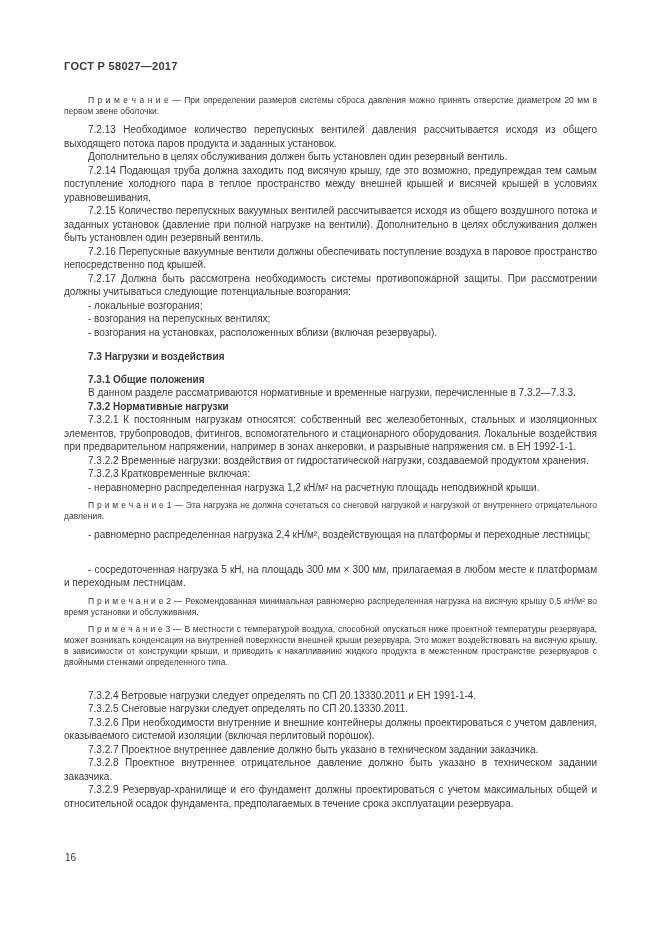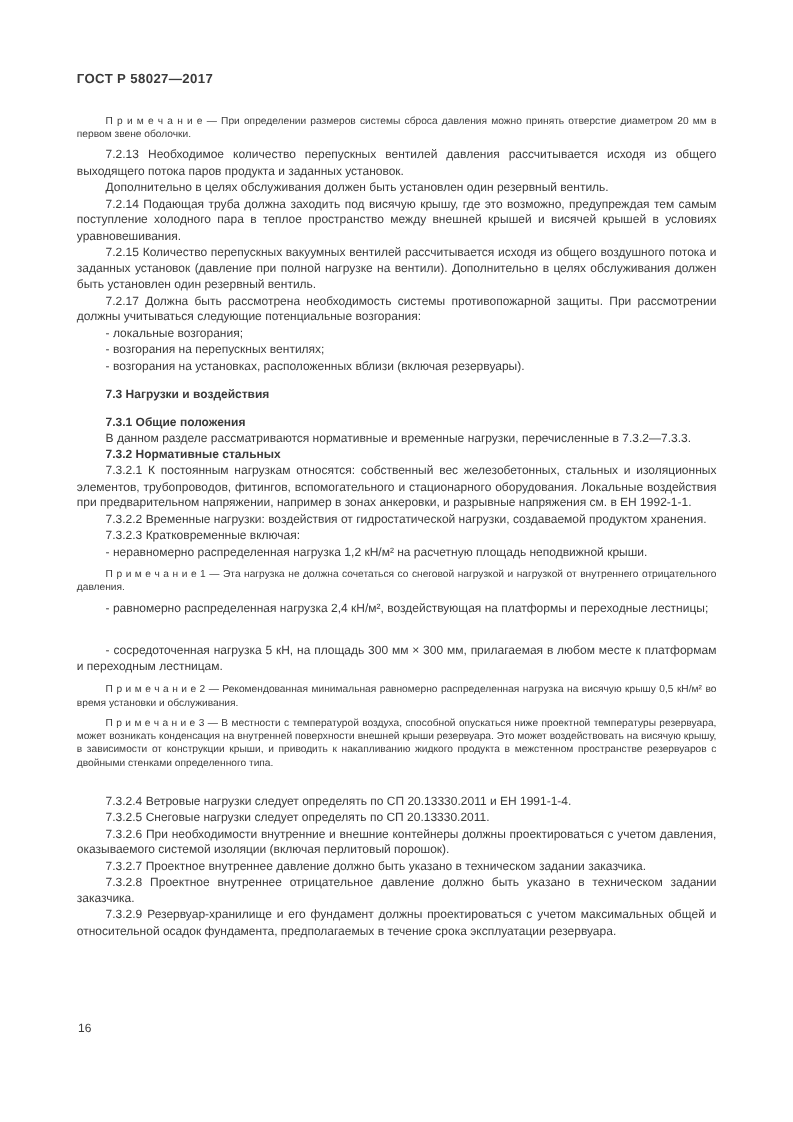--- a/index.html
+++ b/index.html
@@ -58,28 +58,29 @@
 
 <div class="page">
   <div class="content">
     <div class="doc-header">ГОСТ Р 58027—2017</div>
     <div id="doc-body">
         <p class="note">П р и м е ч а н и е — При определении размеров системы сброса давления можно принять отверстие диаметром 20 мм в первом звене оболочки.</p>
         <p class="para">7.2.13 Необходимое количество перепускных вентилей давления рассчитывается исходя из общего выходящего потока паров продукта и заданных установок.</p>
         <p class="para">Дополнительно в целях обслуживания должен быть установлен один резервный вентиль.</p>
         <p class="para">7.2.14 Подающая труба должна заходить под висячую крышу, где это возможно, предупреждая тем самым поступление холодного пара в теплое пространство между внешней крышей и висячей крышей в условиях уравновешивания.</p>
         <p class="para">7.2.15 Количество перепускных вакуумных вентилей рассчитывается исходя из общего воздушного потока и заданных установок (давление при полной нагрузке на вентили). Дополнительно в целях обслуживания должен быть установлен один резервный вентиль.</p>
+        <p class="para">7.2.16 Перепускные вакуумные вентили должны обеспечивать поступление воздуха в паровое пространство непосредственно под крышей.</p>
         <p class="para">7.2.17 Должна быть рассмотрена необходимость системы противопожарной защиты. При рассмотрении должны учитываться следующие потенциальные возгорания:</p>
         <p class="para">- локальные возгорания;</p>
         <p class="para">- возгорания на перепускных вентилях;</p>
         <p class="para">- возгорания на установках, расположенных вблизи (включая резервуары).</p>
         <p class="h1">7.3 Нагрузки и воздействия</p>
         <p class="h2">7.3.1 Общие положения</p>
         <p class="para">В данном разделе рассматриваются нормативные и временные нагрузки, перечисленные в 7.3.2—7.3.3.</p>
-        <p class="h2">7.3.2 Нормативные стальных</p>
+        <p class="h2">7.3.2 Нормативные нагрузки</p>
         <p class="para">7.3.2.1 К постоянным нагрузкам относятся: собственный вес железобетонных, стальных и изоляционных элементов, трубопроводов, фитингов, вспомогательного и стационарного оборудования. Локальные воздействия при предварительном напряжении, например в зонах анкеровки, и разрывные напряжения см. в ЕН 1992-1-1.</p>
         <p class="para">7.3.2.2 Временные нагрузки: воздействия от гидростатической нагрузки, создаваемой продуктом хранения.</p>
         <p class="para">7.3.2.3 Кратковременные включая:</p>
         <p class="para">- неравномерно распределенная нагрузка 1,2 кН/м² на расчетную площадь неподвижной крыши.</p>
         <p class="note">П р и м е ч а н и е 1 — Эта нагрузка не должна сочетаться со снеговой нагрузкой и нагрузкой от внутреннего отрицательного давления.</p>
         <p class="para">- равномерно распределенная нагрузка 2,4 кН/м², воздействующая на платформы и переходные лестницы;</p>
         <p class="para gap-sm">- сосредоточенная нагрузка 5 кН, на площадь 300 мм × 300 мм, прилагаемая в любом месте к платформам и переходным лестницам.</p>
         <p class="note">П р и м е ч а н и е 2 — Рекомендованная минимальная равномерно распределенная нагрузка на висячую крышу 0,5 кН/м² во время установки и обслуживания.</p>
         <p class="note">П р и м е ч а н и е 3 — В местности с температурой воздуха, способной опускаться ниже проектной температуры резервуара, может возникать конденсация на внутренней поверхности внешней крыши резервуара. Это может воздействовать на висячую крышу, в зависимости от конструкции крыши, и приводить к накапливанию жидкого продукта в межстенном пространстве резервуаров с двойными стенками определенного типа.</p>
         <p class="para gap-sm">7.3.2.4 Ветровые нагрузки следует определять по СП 20.13330.2011 и ЕН 1991-1-4.</p>

